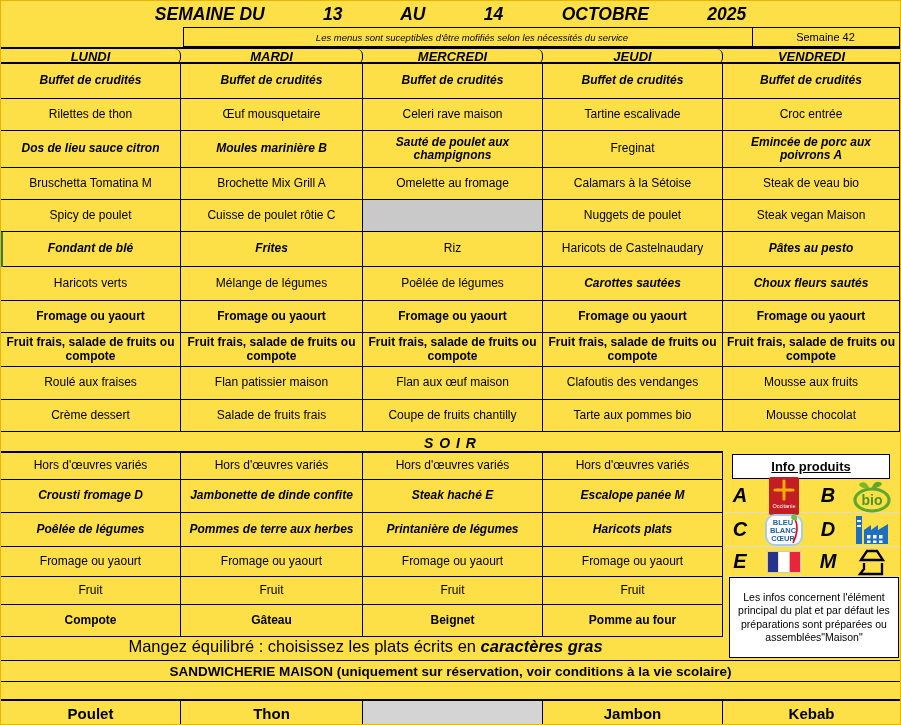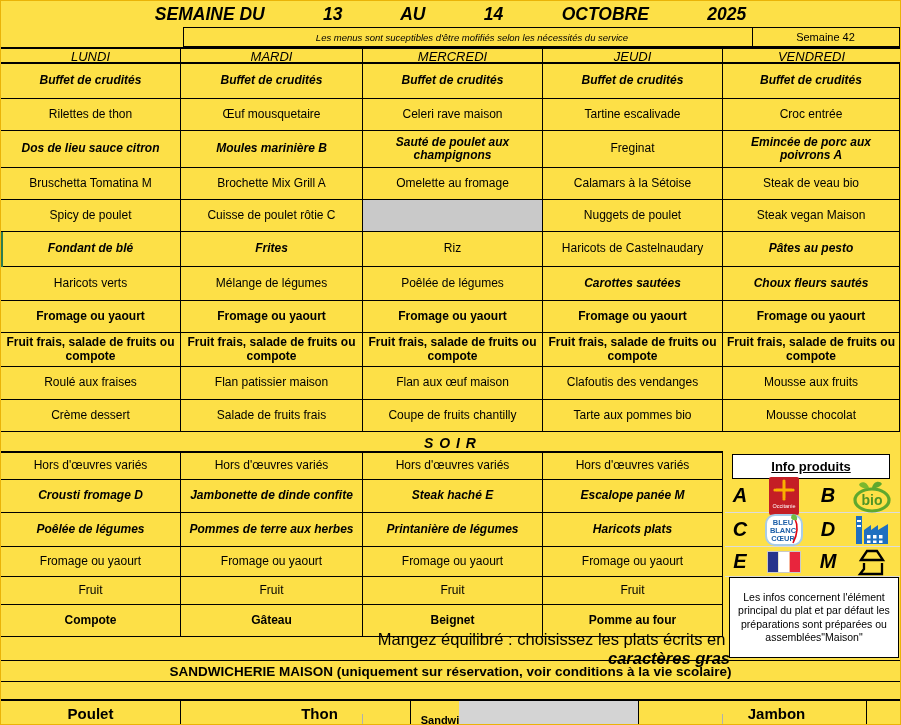--- a/index.html
+++ b/index.html
@@ -10,21 +10,21 @@
   .title-row{position:absolute;left:0;top:0;width:899px;height:26px;display:flex;align-items:center;justify-content:center;
              font-size:17.5px;font-weight:700;font-style:italic;white-space:pre;}
   .subtitle-box{position:absolute;left:182px;top:26px;width:570px;height:20px;border:1px solid #000;
                 display:flex;align-items:center;justify-content:center;font-size:9.5px;font-style:italic;padding-left:8px;}
   .week-box{position:absolute;left:751px;top:26px;width:148px;height:20px;border:1px solid #000;border-left:none;
             display:flex;align-items:center;justify-content:center;font-size:11px;}
 
   .days-row{position:absolute;left:0;top:46px;width:899px;height:17px;display:grid;
             grid-template-columns:180px 182px 180px 180px 177px;border-top:2px solid #000;border-bottom:2px solid #000;}
   .day-cell{border-right:1px solid #000;display:flex;align-items:center;justify-content:center;
-            font-size:13px;font-weight:400;font-style:italic;}
+            font-size:13px;font-weight:700;font-style:italic;border-radius:6px;}
   .day-cell:last-child{border-right:none;}
 
   .lunch-grid{position:absolute;left:0;top:63px;width:899px;display:grid;
               grid-template-columns:180px 182px 180px 180px 177px;
               grid-template-rows:35px 32px 37px 32px 32px 35px 34px 32px 34px 33px 32px;}
   .dinner-grid{position:absolute;left:0;top:452px;width:722px;display:grid;
                grid-template-columns:180px 182px 180px 180px;
                grid-template-rows:27px 33px 34px 30px 28px 32px;}
   .cell{border-right:1px solid #000;border-bottom:1px solid #000;display:flex;align-items:center;justify-content:center;
         text-align:center;font-size:12px;line-height:1.12;padding:1px 3px;}
@@ -43,32 +43,32 @@
   .info-title{position:absolute;left:731px;top:453px;width:158px;height:25px;border:1px solid #000;background:#fff;
               display:flex;align-items:center;justify-content:center;font-size:13px;font-weight:700;text-decoration:underline;}
   .legend-grid{position:absolute;left:724px;top:478px;width:175px;display:grid;
                grid-template-columns:30px 58px 30px 57px;grid-template-rows:34px 34px 30px;
                align-items:center;justify-items:center;}
   .legend-cell{width:100%;height:100%;display:flex;align-items:center;justify-content:center;border-bottom:1px solid #DCDCDC;}
   .legend-letter{font-size:20px;font-weight:700;font-style:italic;}
   .info-note{position:absolute;left:728px;top:576px;width:170px;height:81px;border:1px solid #000;background:#fff;z-index:5;
              display:flex;align-items:center;justify-content:center;text-align:center;font-size:10.5px;line-height:1.25;padding:2px 4px;}
 
-  .healthy-row{position:absolute;left:0;top:636px;width:729px;height:23px;display:flex;align-items:flex-end;justify-content:center;
-               font-size:16.5px;white-space:pre;flex-direction:column;}
+  .healthy-row{position:absolute;left:0;top:636px;width:729px;height:23px;display:flex;align-items:flex-start;justify-content:center;
+               font-size:16.5px;white-space:pre;}
   .healthy-row .bold-part{font-weight:700;font-style:italic;}
   .sandwicherie-row{position:absolute;left:0;top:659px;width:899px;height:21px;border-top:1px solid #000;
                     display:flex;align-items:center;justify-content:center;font-size:13.5px;font-weight:700;}
   .sandwich-label-row{position:absolute;left:0;top:680px;width:899px;height:18px;border-top:1px solid #000;display:grid;
                       grid-template-columns:180px 182px 180px 180px 177px;}
   .sandwich-label-cell{border-right:1px solid #AFAFAF;display:flex;align-items:center;justify-content:center;
                        font-size:11px;font-weight:700;margin-top:32px;}
   .sandwich-label-cell:last-child{border-right:none;}
   .sandwich-row{position:absolute;left:0;top:698px;width:899px;height:26px;border-top:2px solid #000;display:grid;
-                grid-template-columns:180px 182px 180px 180px 177px;gap:48px;}
+                grid-template-columns:180px 182px 180px 180px 177px;}
   .sandwich-cell{border-right:1px solid #000;display:flex;align-items:center;justify-content:center;
                  font-size:15px;font-weight:700;}
   .sandwich-cell:last-child{border-right:none;}
 </style>
 </head>
 <body>
 
 <div class="page">
 
   <div class="title-row">SEMAINE DU            13            AU            14            OCTOBRE            2025</div>

